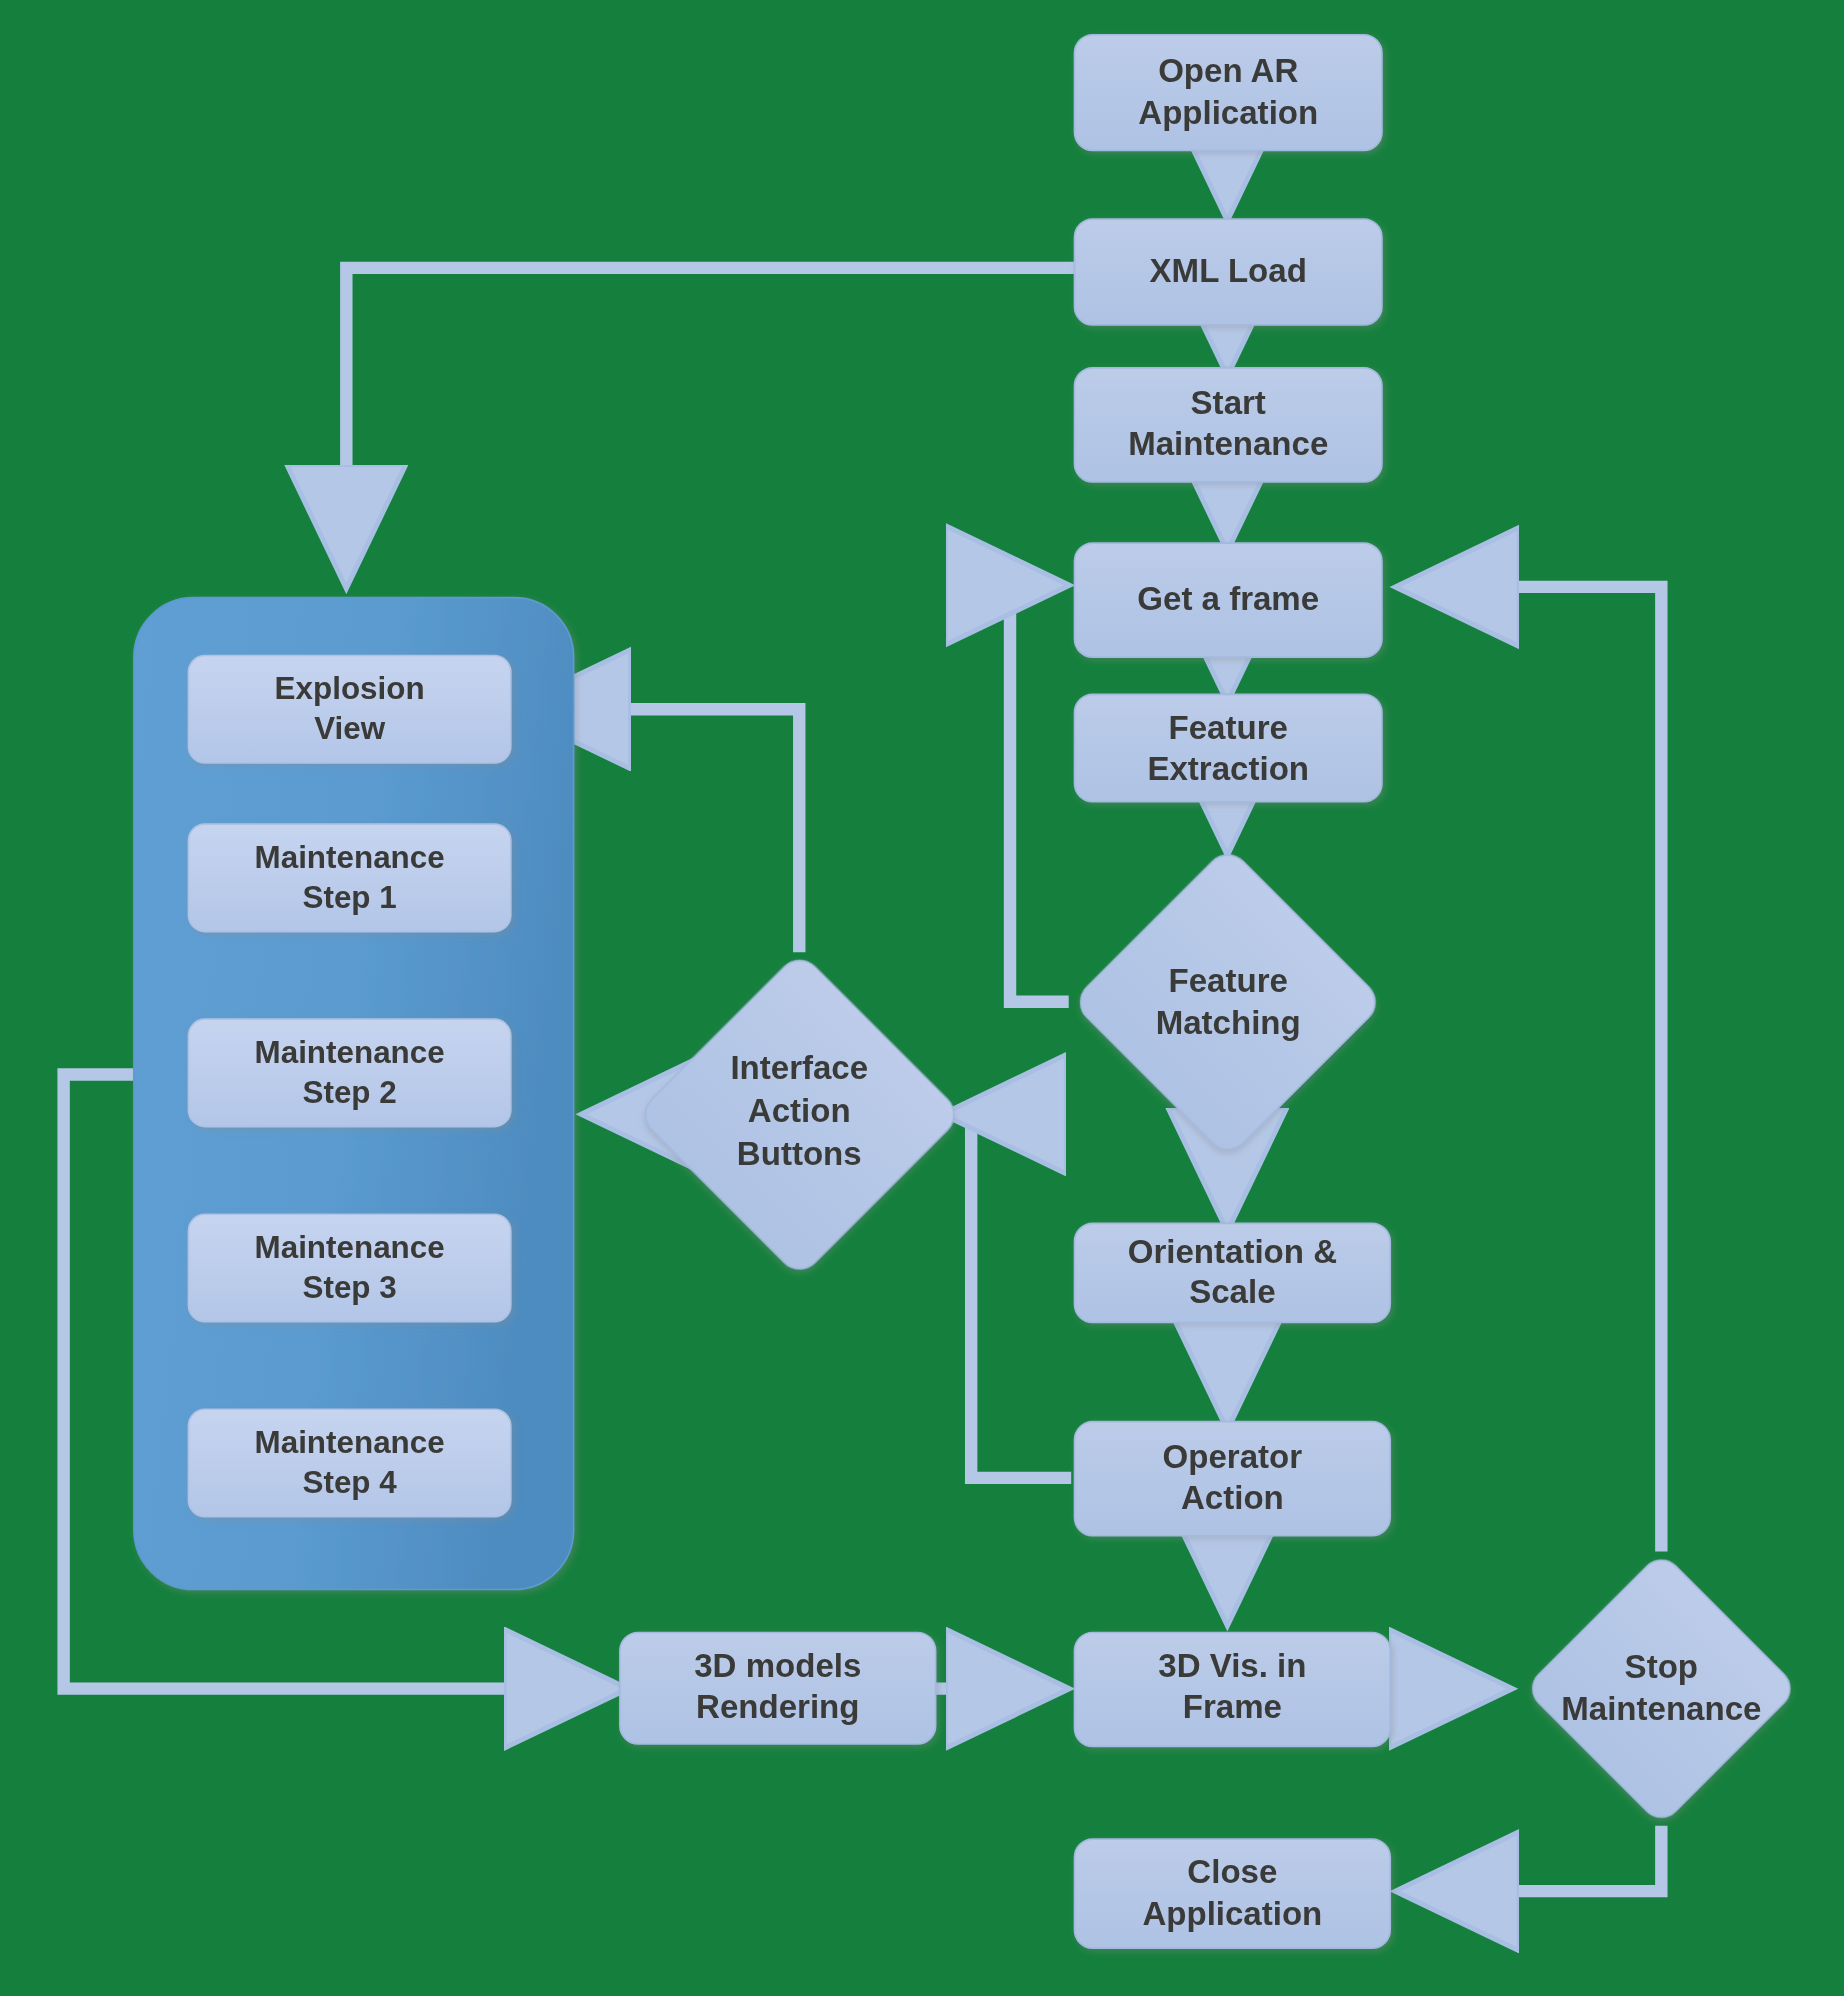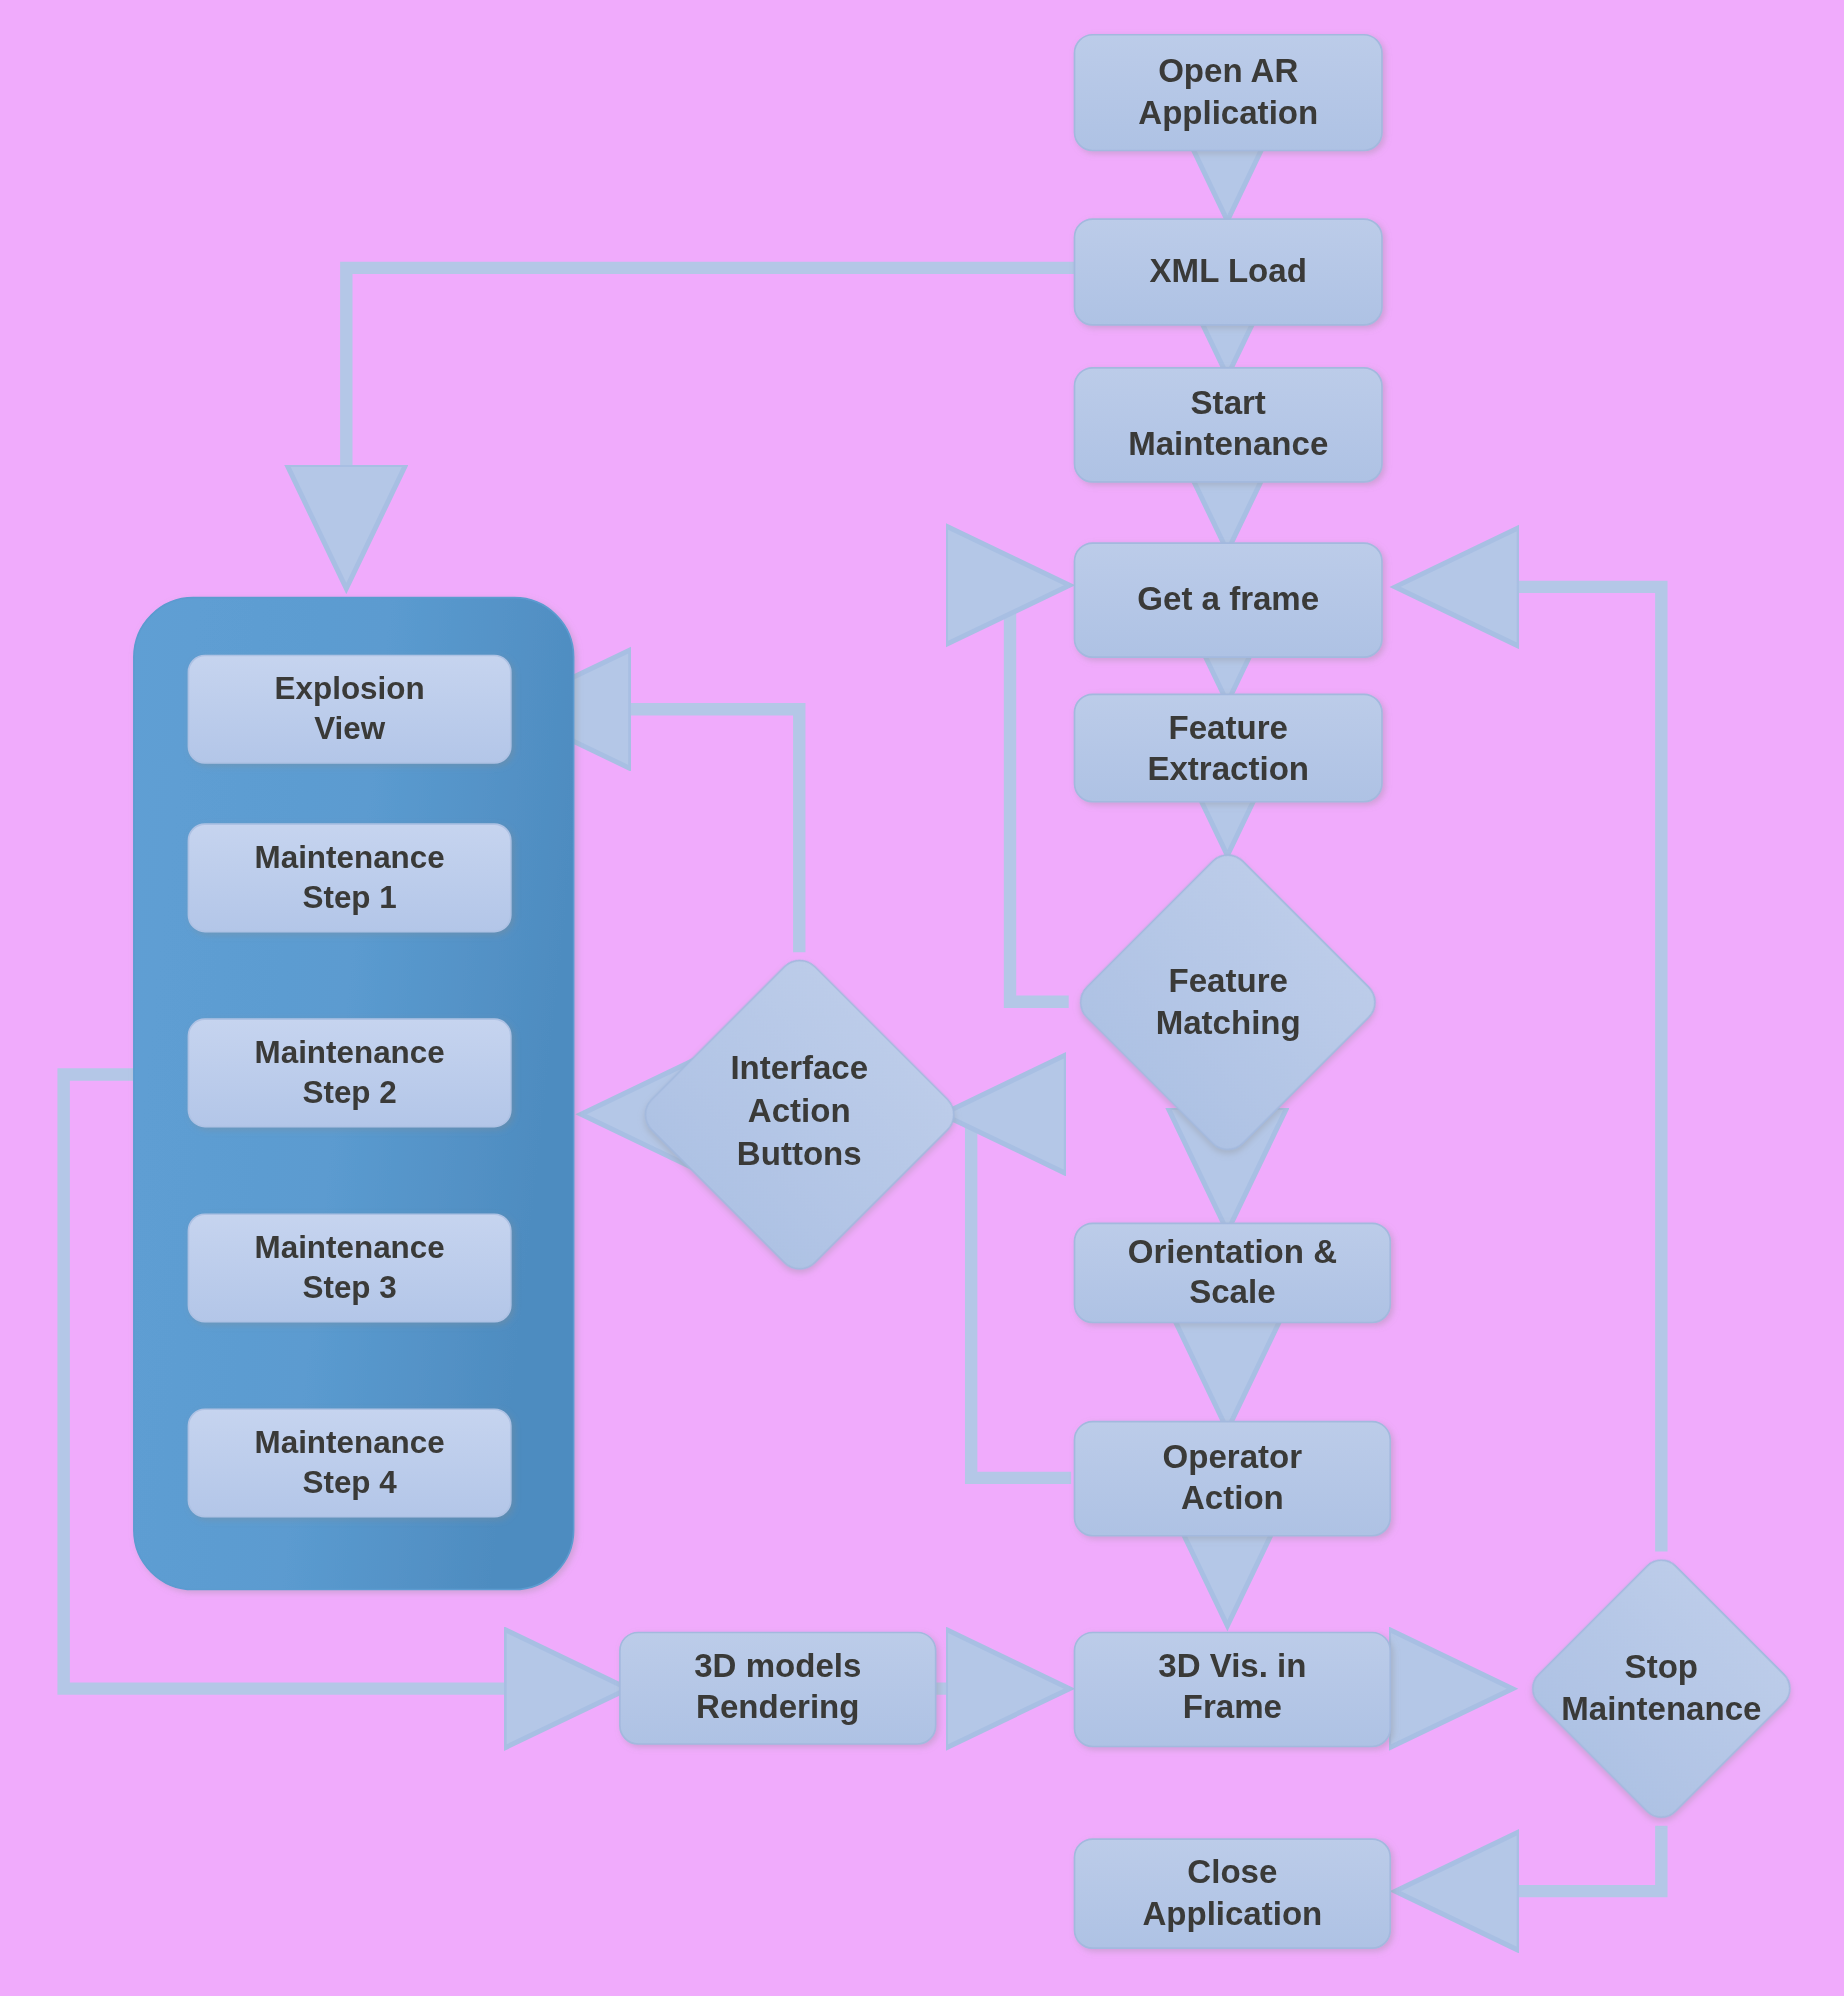--- a/index.html
+++ b/index.html
@@ -4,21 +4,21 @@
 <style>
   html, body {
     margin: 0;
     padding: 0;
     background: #ffffff;
   }
   #canvas {
     position: relative;
     width: 1844px;
     height: 1997px;
-    background: #f0abfc;
+    background: #15803d;
     overflow: hidden;
     font-family: "Liberation Sans", sans-serif;
   }
   svg.layer {
     position: absolute;
     top: 0;
     left: 0;
     width: 1844px;
     height: 1997px;
   }

